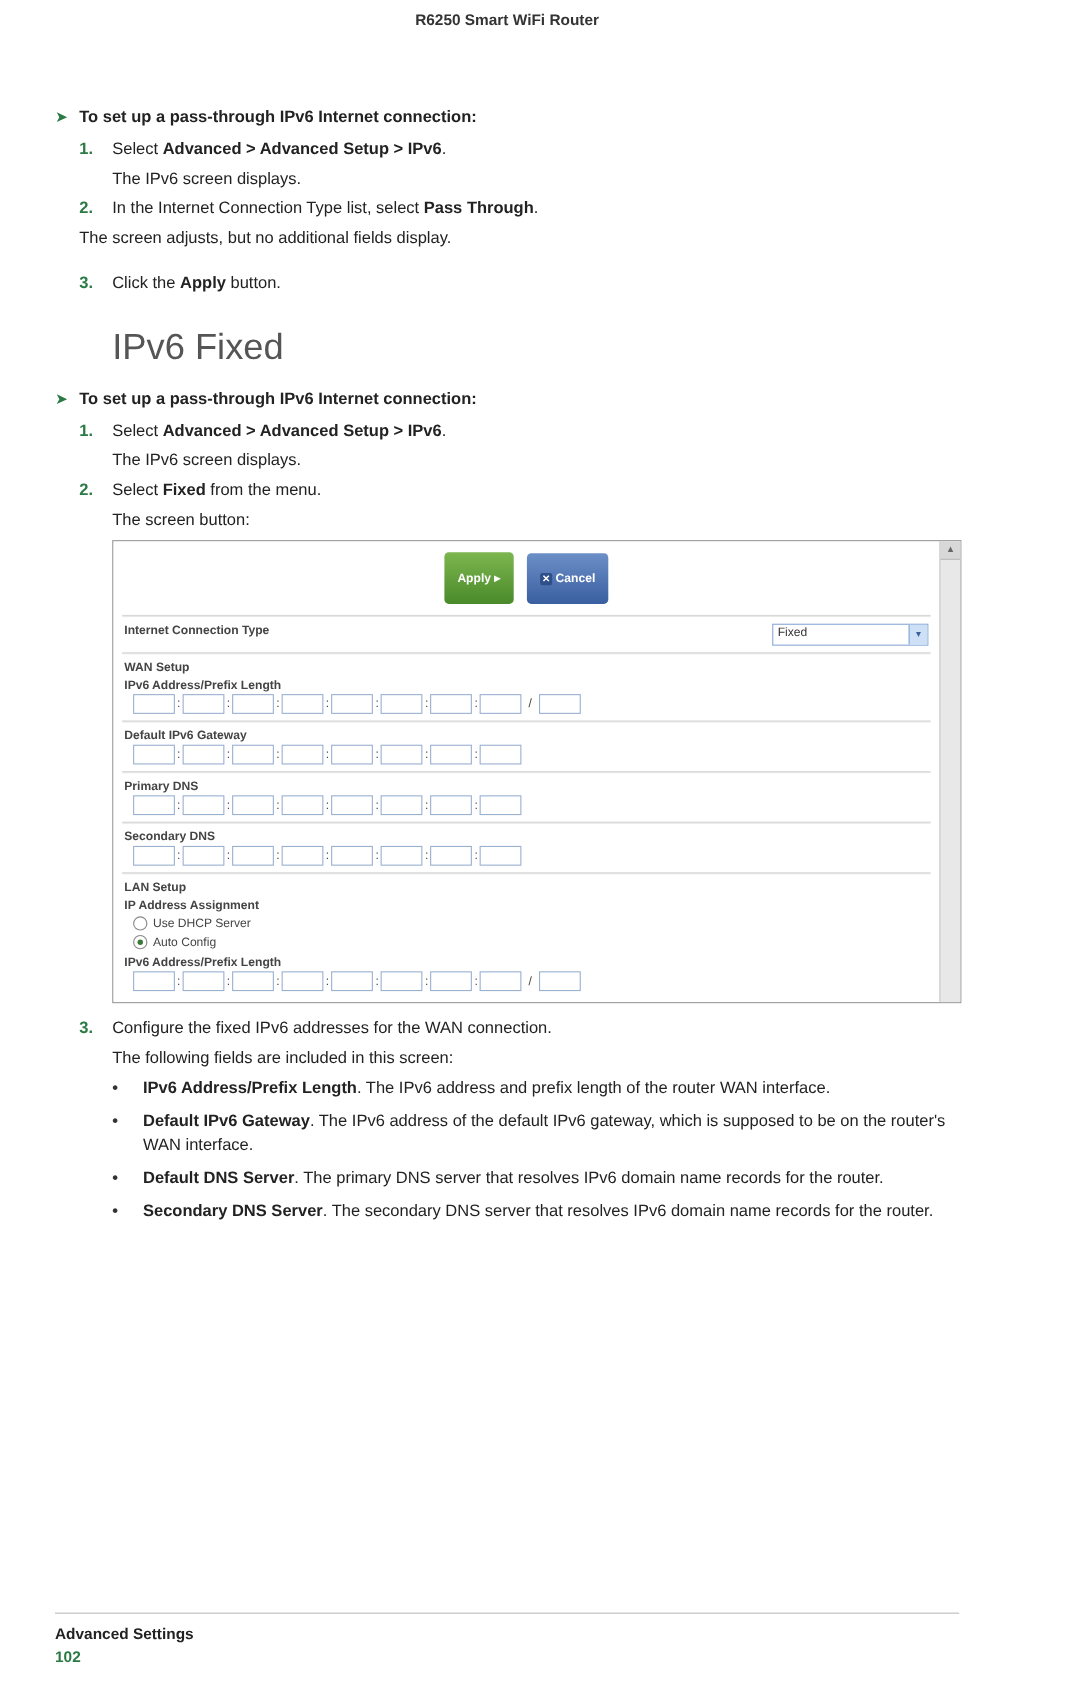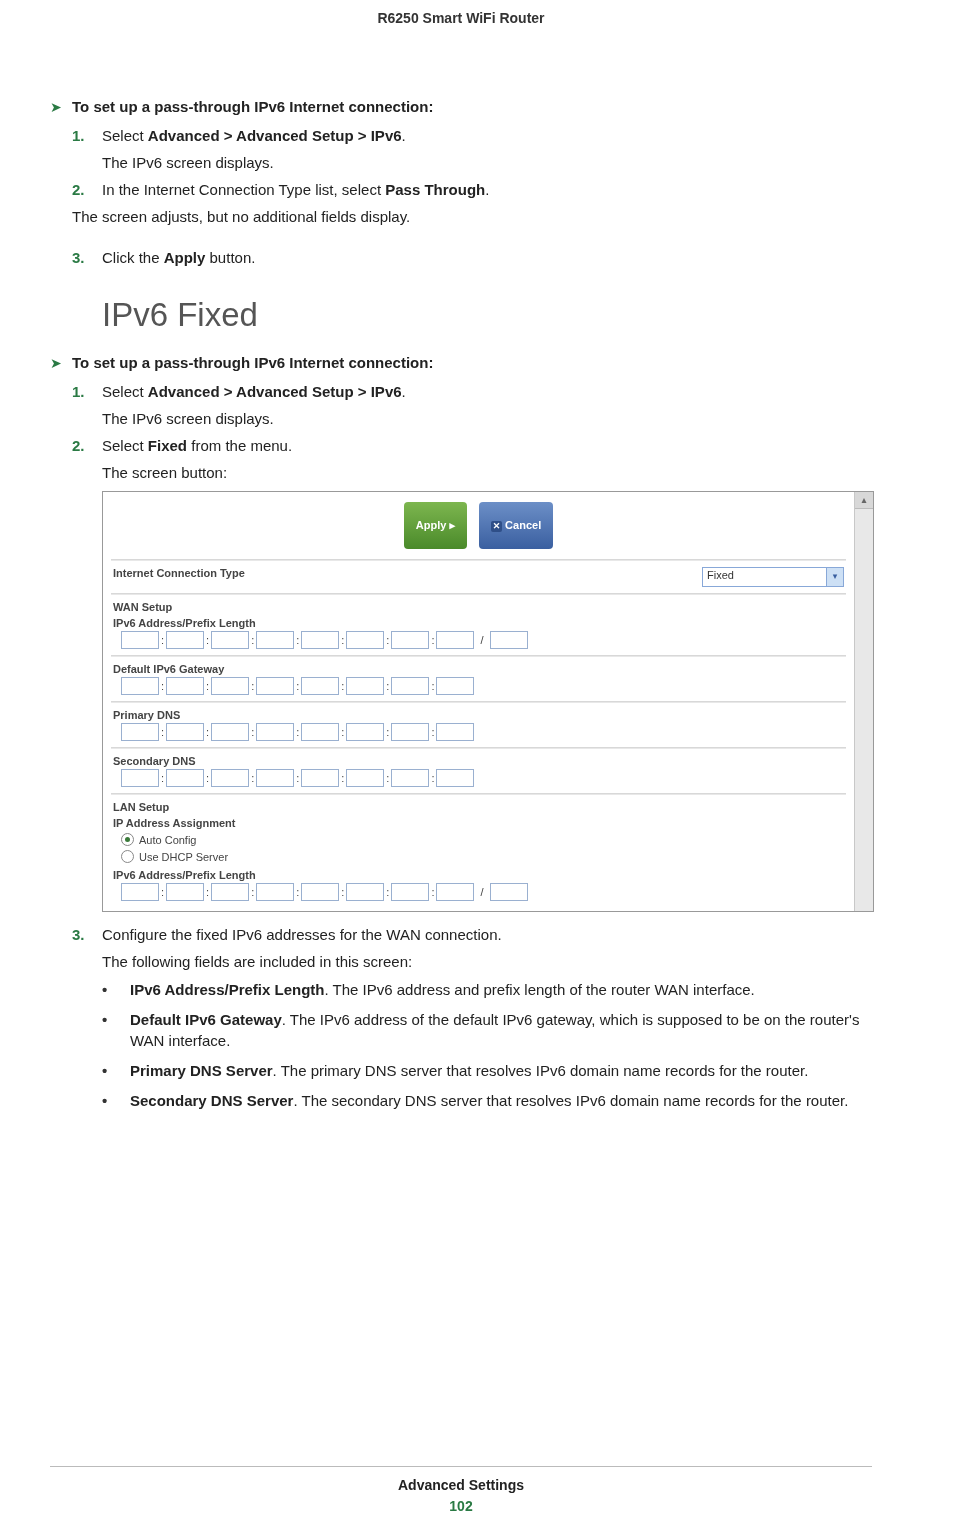--- a/index.html
+++ b/index.html
@@ -235,21 +235,20 @@
     flex-shrink: 0;
     color: #333;
   }
   .bullet-body { flex: 1; line-height: 1.35; }
 
   .footer {
     position: absolute;
     bottom: 20px;
     left: 50px;
     right: 50px;
-    text-align: center;
   }
   .footer-line {
     height: 1px;
     background: #bbb;
     margin-bottom: 10px;
   }
   .footer-text { font-weight: bold; font-size: 14px; }
   .footer-num {
     color: #2a7a44;
     font-weight: bold;
@@ -417,26 +416,26 @@
             <span class="ipbox"></span>
               <span class="colon">:</span>
             <span class="ipbox"></span>
               <span class="colon">:</span>
             <span class="ipbox"></span>
           </div>
           <hr class="hr">
           <div class="section-label">LAN Setup</div>
           <div class="field-label">IP Address Assignment</div>
           <div class="radio-row">
+            <span class="radio"></span>
+            <span>Use DHCP Server</span>
+          </div>
+          <div class="radio-row">
             <span class="radio checked"></span>
             <span>Auto Config</span>
-          </div>
-          <div class="radio-row">
-            <span class="radio"></span>
-            <span>Use DHCP Server</span>
           </div>
           <div class="field-label">IPv6 Address/Prefix Length</div>
           <div class="ip-row">
             <span class="ipbox"></span>
               <span class="colon">:</span>
             <span class="ipbox"></span>
               <span class="colon">:</span>
             <span class="ipbox"></span>
               <span class="colon">:</span>
             <span class="ipbox"></span>
@@ -469,21 +468,21 @@
         <div class="bullet-item">
           <div class="bullet-dot">•</div>
           <div class="bullet-body"><b>IPv6 Address/Prefix Length</b><span>. The IPv6 address and prefix length of the router WAN interface.</span></div>
         </div>
         <div class="bullet-item">
           <div class="bullet-dot">•</div>
           <div class="bullet-body"><b>Default IPv6 Gateway</b><span>. The IPv6 address of the default IPv6 gateway, which is supposed to be on the router's WAN interface.</span></div>
         </div>
         <div class="bullet-item">
           <div class="bullet-dot">•</div>
-          <div class="bullet-body"><b>Primary DNS Server</b><span>. The primary DNS server that resolves IPv6 domain name records for the router.</span></div>
+          <div class="bullet-body"><b>Default DNS Server</b><span>. The primary DNS server that resolves IPv6 domain name records for the router.</span></div>
         </div>
         <div class="bullet-item">
           <div class="bullet-dot">•</div>
           <div class="bullet-body"><b>Secondary DNS Server</b><span>. The secondary DNS server that resolves IPv6 domain name records for the router.</span></div>
         </div>
       </div>
 
     </div>
   </div>
 

